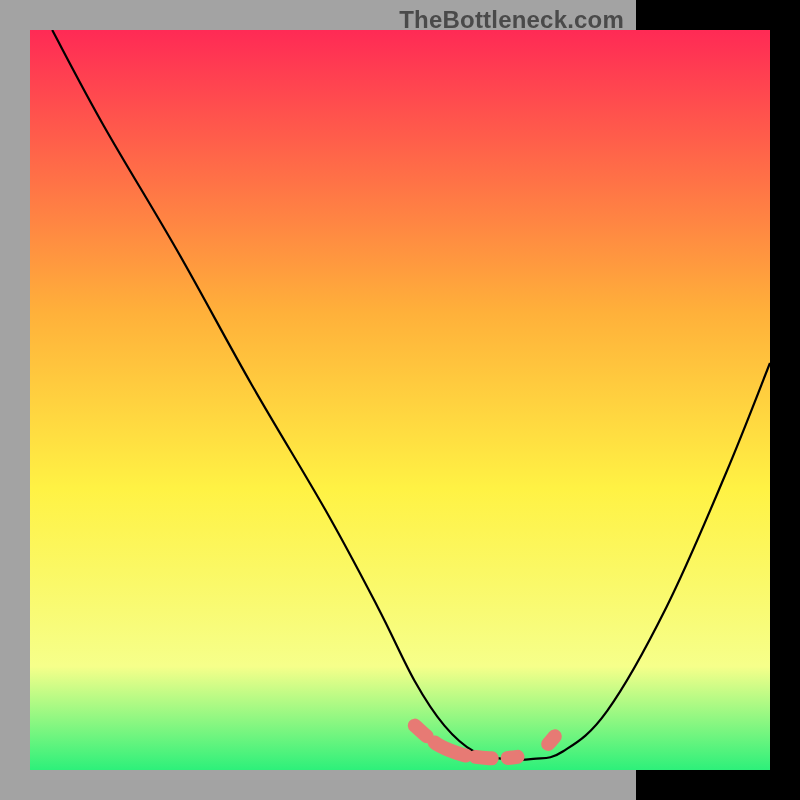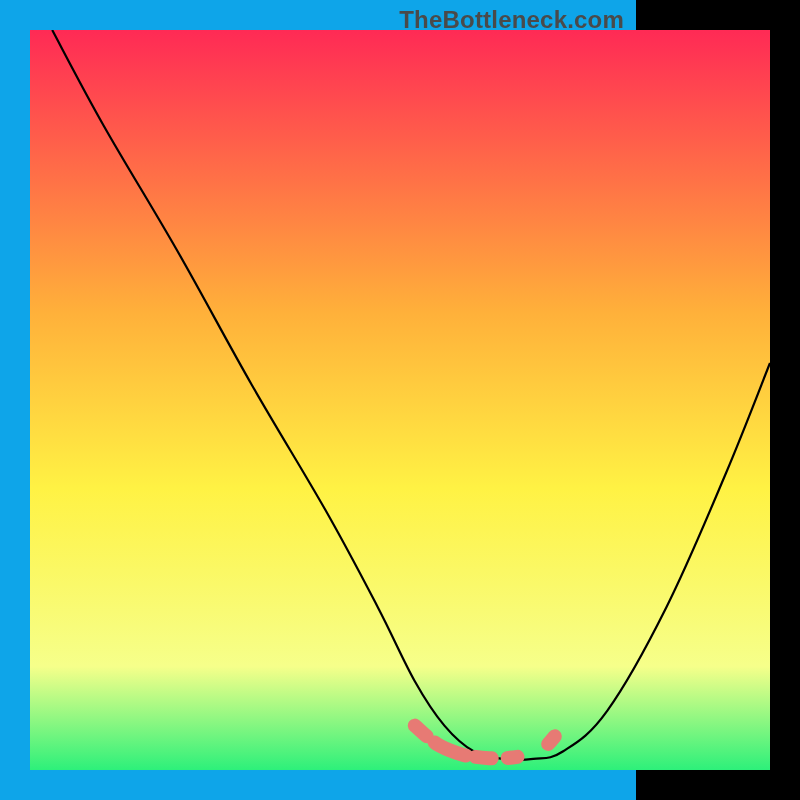--- a/index.html
+++ b/index.html
@@ -8,21 +8,21 @@
     background: #000;
     width: 800px;
     height: 800px;
     overflow: hidden;
     font-family: Arial, Helvetica, sans-serif;
   }
   .frame {
     position: relative;
     width: 636px;
     height: 800px;
-    background: #0ea5e9;
+    background: #a3a3a3;
   }
   .watermark {
     position: absolute;
     top: 6px;
     right: 12px;
     color: #4a4a4a;
     font-size: 24px;
     font-weight: 600;
     letter-spacing: 0.2px;
     z-index: 5;

